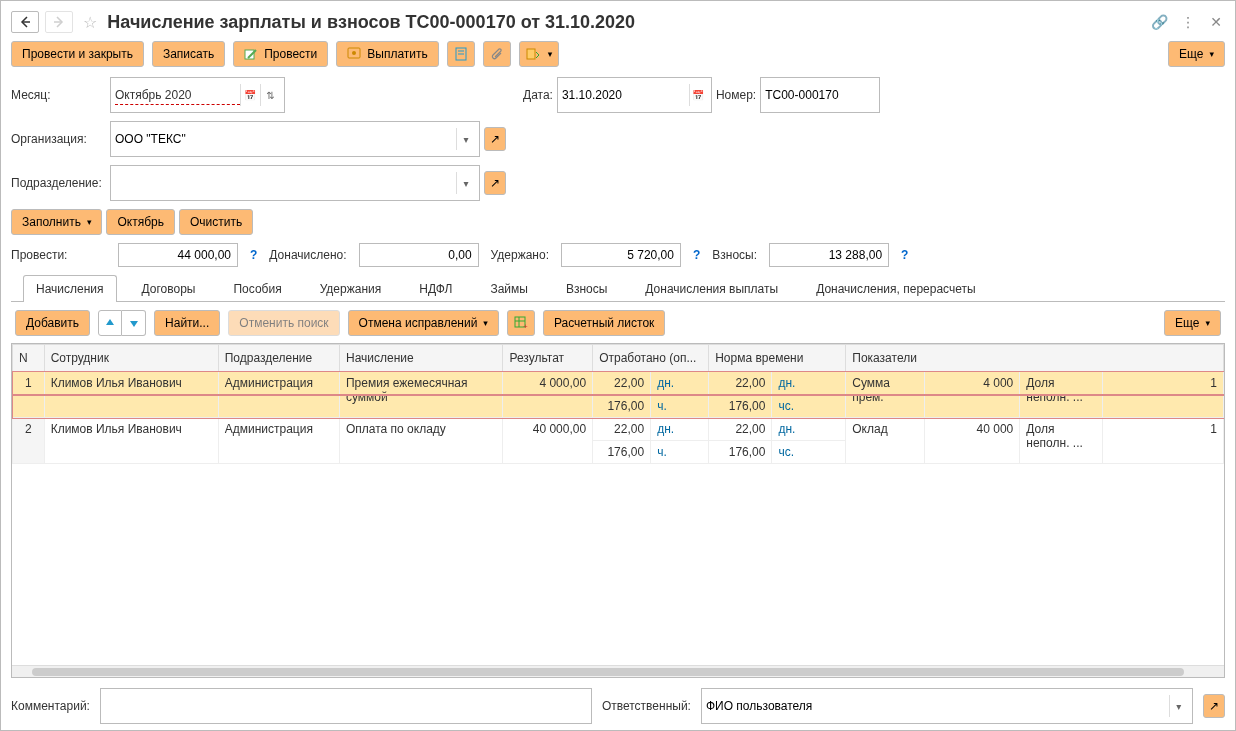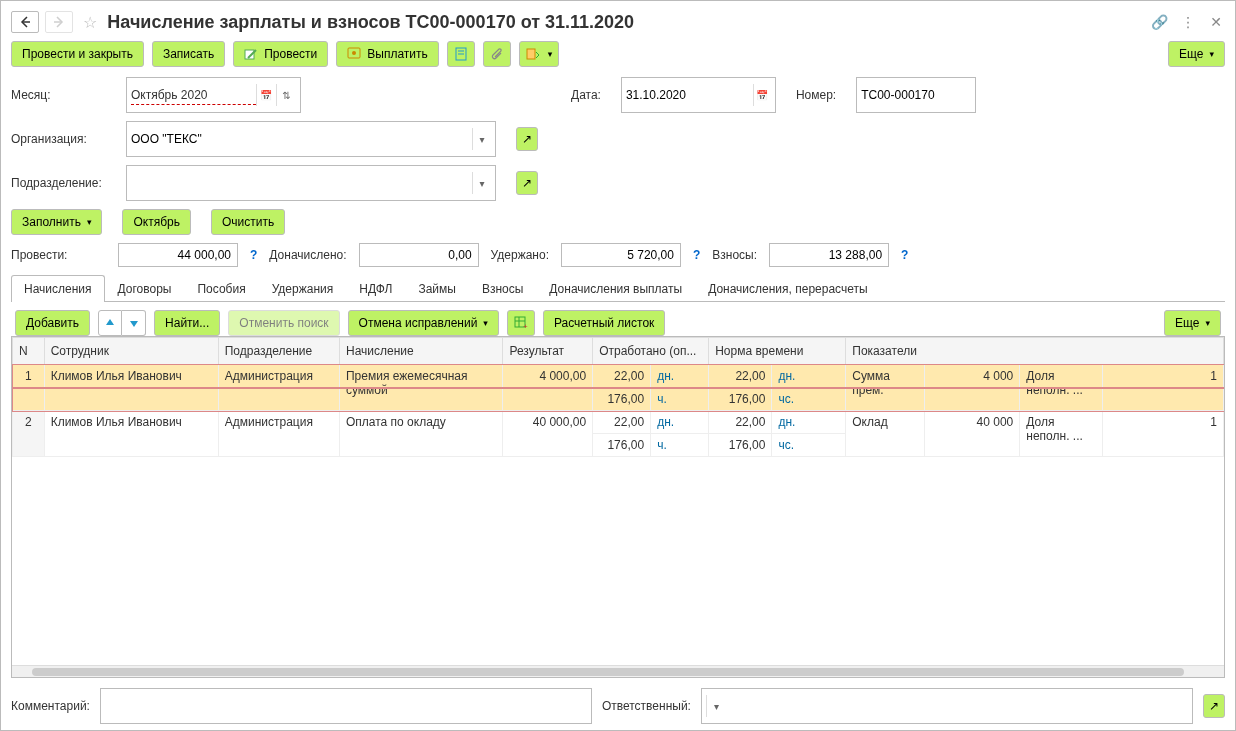--- a/index.html
+++ b/index.html
@@ -6,36 +6,36 @@
 body { font-family: Arial, sans-serif; font-size: 12px; background: #fff; color: #333; }
 .window { width: 1236px; height: 731px; border: 1px solid #bbb; display: flex; flex-direction: column; padding: 6px 10px; }
 .titlebar { display: flex; align-items: center; gap: 6px; padding: 4px 0 8px 0; }
 .nav-btn { width: 28px; height: 22px; border: 1px solid #bbb; background: #fff; display: flex; align-items: center; justify-content: center; cursor: pointer; border-radius: 2px; }
 .nav-btn.disabled { opacity: 0.4; }
 .star-icon { font-size: 16px; color: #bbb; cursor: pointer; margin: 0 4px; }
 .title { font-size: 18px; font-weight: bold; flex: 1; }
 .title-icons { display: flex; gap: 10px; align-items: center; }
 .ti { width: 18px; height: 18px; cursor: pointer; color: #888; display: flex; align-items: center; justify-content: center; font-size: 14px; }
 .toolbar { display: flex; gap: 8px; align-items: center; margin-bottom: 10px; }
-.btn { border: 1px solid #bbb; background: #bef264; padding: 4px 10px; height: 26px; border-radius: 3px; cursor: pointer; display: inline-flex; align-items: center; gap: 6px; font-size: 12px; }
+.btn { border: 1px solid #bbb; background: #fdba74; padding: 4px 10px; height: 26px; border-radius: 3px; cursor: pointer; display: inline-flex; align-items: center; gap: 6px; font-size: 12px; }
 .btn .ico { width: 14px; height: 14px; display: inline-flex; }
 .btn.icon-only { padding: 4px 6px; }
-.form-row { display: flex; align-items: center; gap: 20px; margin-bottom: 8px; }
+.form-row { display: flex; align-items: center; gap: 4px; margin-bottom: 8px; }
 .label { font-size: 12px; }
 .fld { border: 1px solid #bbb; height: 36px; background: #fff; display: flex; align-items: center; padding: 0 4px; }
 .fld input { border: none; outline: none; width: 100%; font-size: 12px; background: transparent; }
 .fld .dd, .fld .cal, .fld .ext { width: 20px; height: 22px; border-left: 1px solid #ddd; display: flex; align-items: center; justify-content: center; cursor: pointer; color: #666; font-size: 10px; }
 .dashed-underline { border-bottom: 1px dashed #c00; }
 .sum-row { display: flex; align-items: center; gap: 12px; margin-bottom: 8px; }
 .sum-input { border: 1px solid #bbb; height: 24px; width: 120px; text-align: right; padding: 0 6px; font-size: 12px; background: #fff; }
 .q { color: #06c; font-weight: bold; cursor: pointer; }
 .tabs { display: flex; border-bottom: 1px solid #bbb; margin-bottom: 8px; }
-.tab { padding: 6px 12px; border: 1px solid transparent; border-bottom: none; cursor: pointer; font-size: 12px; background: transparent; margin-bottom: -1px; }
+.tab { padding: 6px 12px; border: 1px solid transparent; border-bottom: none; cursor: pointer; font-size: 12px; background: transparent; margin-bottom: -1px; margin-left: 12px; }
 .tab.active { border-color: #bbb; background: #fff; border-radius: 3px 3px 0 0; }
-.tab-toolbar { display: flex; gap: 8px; align-items: center; margin-bottom: 0; padding: 0 4px; }
+.tab-toolbar { display: flex; gap: 8px; align-items: center; margin-bottom: 7px; padding: 0 4px; }
 .arrow-btn { width: 24px; height: 26px; border: 1px solid #bbb; background: #fff; display: flex; align-items: center; justify-content: center; cursor: pointer; border-radius: 3px; }
 .grid-wrap { flex: 1; border: 1px solid #bbb; overflow: auto; position: relative; display:flex; flex-direction:column; }
 .grid { width: 100%; border-collapse: collapse; table-layout: fixed; }
 .grid th { background: #f5f5f5; border: 1px solid #ddd; padding: 6px 6px; text-align: left; font-weight: normal; font-size: 12px; position: sticky; top: 0; }
 .grid td { border: 1px solid #eee; padding: 4px 6px; font-size: 12px; vertical-align: top; }
 .grid tr.selected td { background: #ffe9ae; }
 .grid tr.selected { outline: 1px solid #d88; }
 .num-cell { background: #f5f5f5; text-align: center; width: 28px; }
 .right { text-align: right; }
 .italic { }
@@ -57,21 +57,21 @@
           <line x1="3" y1="6" x2="11" y2="6" stroke="#333" stroke-width="1.5"></line>
         </svg>
       </div>
     <div class="nav-btn disabled">
         <svg width="12" height="12" viewBox="0 0 12 12">
           <path d="M4 1 L9 6 L4 11" stroke="#888" stroke-width="1.5" fill="none"></path>
           <line x1="1" y1="6" x2="9" y2="6" stroke="#888" stroke-width="1.5"></line>
         </svg>
       </div>
     <span class="star-icon">☆</span>
-    <div class="title">Начисление зарплаты и взносов ТС00-000170 от 31.11.2020</div>
+    <div class="title">Начисление зарплаты и взносов ТС00-000170 от 31.10.2020</div>
     <div class="title-icons">
       <span class="ti">🔗</span>
       <span class="ti">⋮</span>
       <span class="ti">✕</span>
     </div>
   </div>
 
   <div class="toolbar">
     <button class="btn">Провести и закрыть</button>
     <button class="btn">Записать</button>
@@ -307,17 +307,18 @@
       </div>
   </div>
 
   <div class="footer">
     <span class="label">Комментарий:</span>
     <div class="fld">
         <input value="" style="">
       </div>
     <span class="label">Ответственный:</span>
     <div class="fld" style="width:170px">
+      <input value="ФИО пользователя" style="">
       <span class="dd">▾</span>
     </div>
     <button class="btn icon-only" style="height:24px;padding:2px 5px">↗</button>
   </div>
 </div>
 
 </body></html>

